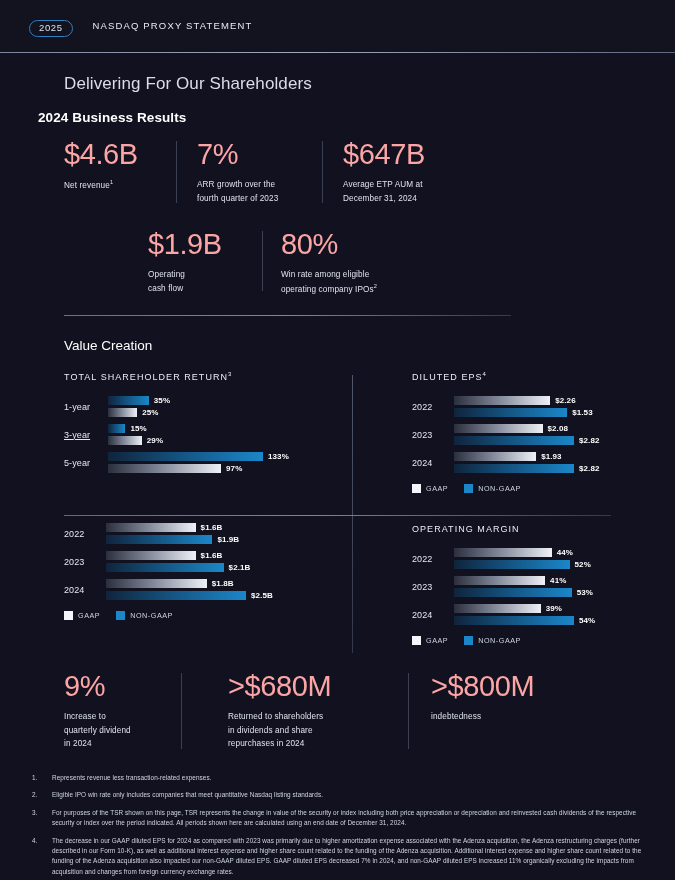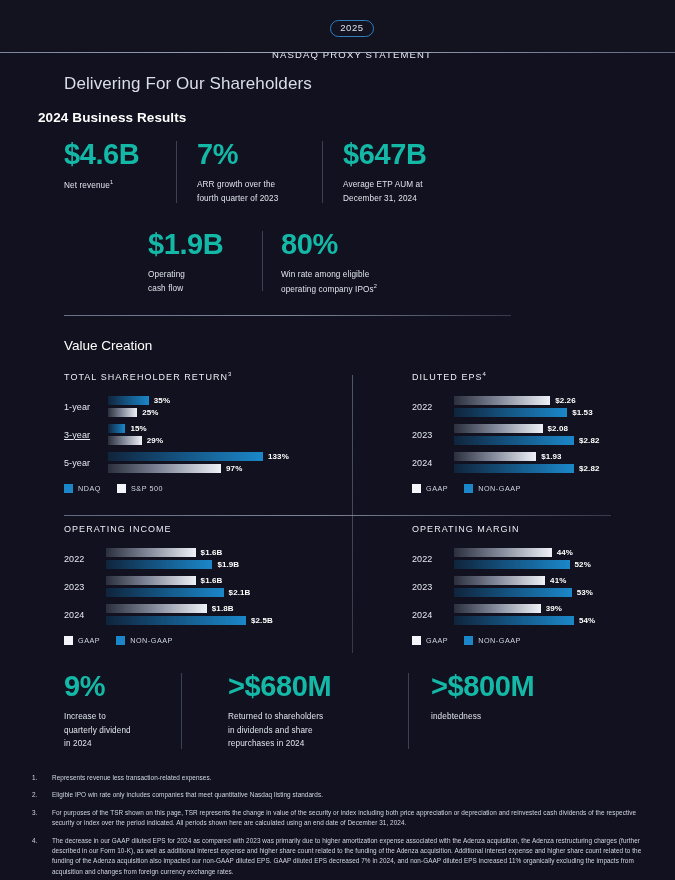--- a/index.html
+++ b/index.html
@@ -10,23 +10,22 @@
     overflow: hidden;
   }
   body { position: relative; }
 
   
   .topbar {
     position: absolute; left: 0; top: 0; width: 675px; height: 53px;
     background: #13121f;
   }
   .topbar-inner {
-    display: flex; align-items: center; gap: 12px;
+    display: flex; align-items: flex-start; gap: 20px;
     padding: 20px 0 0 29px;
-    flex-direction: column;
   }
   .year-badge {
     border: 1px solid #2f7fbf; border-radius: 11px;
     color: #d8e4f2; font-size: 9.5px; letter-spacing: .6px;
     padding: 2px 9px 3px; line-height: 1;
   }
   .doc-title {
     color: #e6ebf3; font-size: 9.5px; letter-spacing: 1.15px;
     font-weight: 400;
   }
@@ -45,21 +44,21 @@
   }
   .h2 {
     color: #ffffff; font-size: 13.5px; font-weight: 700;
     letter-spacing: .1px; padding: 16px 0 0 38px;
   }
 
   
   .stat-row { display: flex; padding-left: 64px; margin-top: 14px; }
   .stat { position: relative; }
   .stat .big {
-    color: #14b8a6; font-size: 29px; font-weight: 700;
+    color: #fca5a5; font-size: 29px; font-weight: 400;
     letter-spacing: -.4px; line-height: 1.05; white-space: nowrap;
   }
   .stat .cap {
     color: #dfe4ec; font-size: 8.2px; line-height: 1.62;
     margin-top: 9px; letter-spacing: .12px;
   }
   .stat .cap sup { font-size: 5.6px; vertical-align: super; }
   .vdiv { width: 1px; background: #4a5065; opacity: .75; }
 
   .rule {
@@ -247,30 +246,20 @@
                 <div class="barline">
                   <div class="bar blue" style="width: 155px;"></div>
                   <span class="barval">133%</span>
                 </div>
                 <div class="barline">
                   <div class="bar white" style="width: 113.045px;"></div>
                   <span class="barval">97%</span>
                 </div>
               </div>
             </div>
-            <div class="legend">
-              <div class="legend-item">
-                <span class="sw blue"></span>
-                <span class="legend-lab">NDAQ</span>
-              </div>
-              <div class="legend-item">
-                <span class="sw white"></span>
-                <span class="legend-lab">S&amp;P 500</span>
-              </div>
-            </div>
           </div>
       </div>
       <div class="panel panel-r">
         <div class="panel-title">
           <span>DILUTED EPS</span><sup>4</sup>
         </div>
         <div class="chart" id="chart-1">
             <div class="grp">
               <div class="grp-label" style="flex: 0 0 42px; width: 42px;">2022</div>
               <div class="bars">
@@ -319,23 +308,20 @@
                 <span class="sw blue"></span>
                 <span class="legend-lab">NON-GAAP</span>
               </div>
             </div>
           </div>
       </div>
     </div>
 
     <div class="quad-grid" style="margin-top:30px;">
       <div class="panel panel-l">
-        <div class="panel-title">
-          <span>OPERATING INCOME</span><sup></sup>
-        </div>
         <div class="chart" id="chart-2">
             <div class="grp">
               <div class="grp-label" style="flex: 0 0 42px; width: 42px;">2022</div>
               <div class="bars">
                 <div class="barline">
                   <div class="bar white" style="width: 89.6px;"></div>
                   <span class="barval">$1.6B</span>
                 </div>
                 <div class="barline">
                   <div class="bar blue" style="width: 106.4px;"></div>

